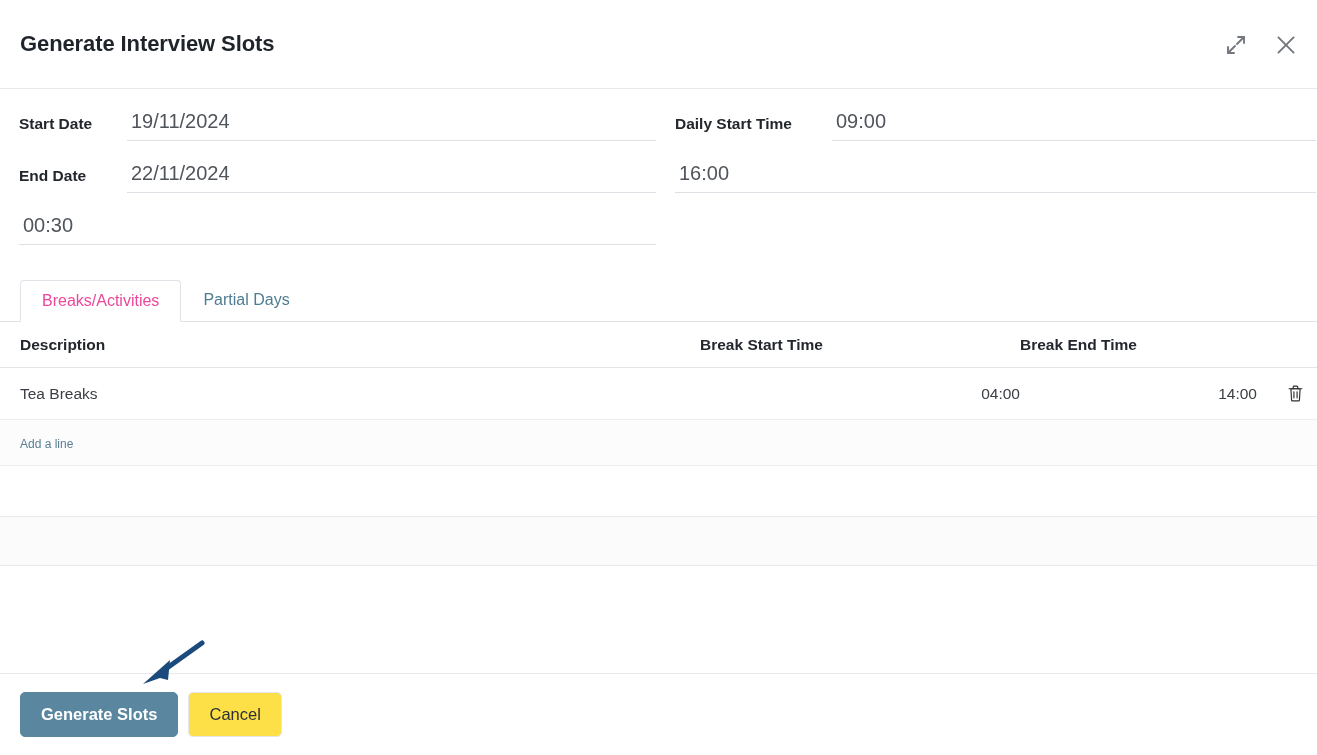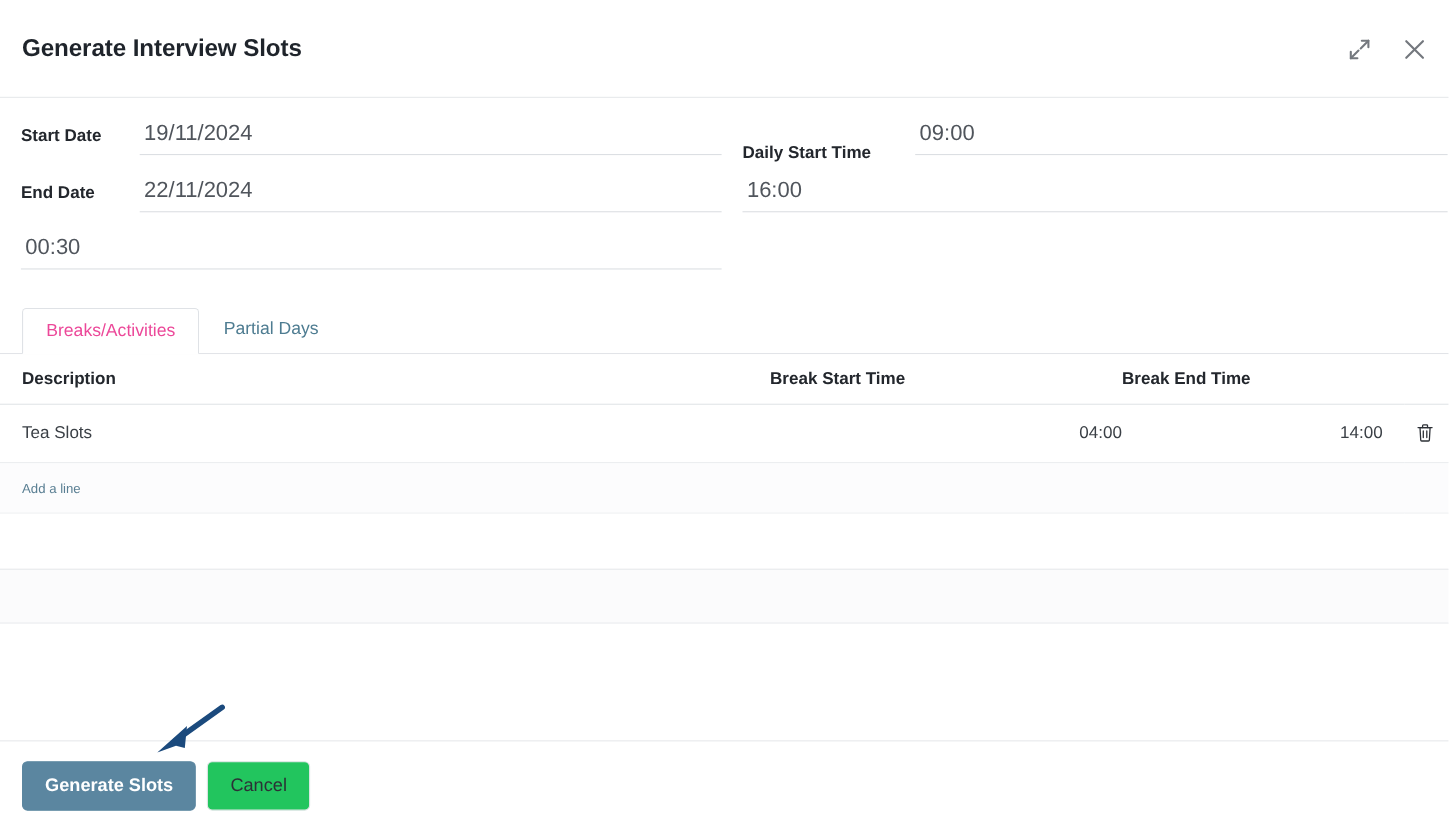--- a/index.html
+++ b/index.html
@@ -77,21 +77,21 @@
     font-size: 15.5px;
     font-weight: bold;
     color: #23272d;
     line-height: 30px;
     white-space: nowrap;
     padding-top: 2px;
   }
   .label-start-date  { width: 108px; }
   .label-end-date    { width: 108px; }
   .label-slot-dur    { width: 200px; }
-  .label-daily-start { width: 157px; margin-top: 16px; }
+  .label-daily-start { width: 157px; }
   .label-daily-end   { width: 157px; }
 
   .field-input-wrap {
     flex: 1 1 auto;
     position: relative;
   }
   .field-input {
     width: 100%;
     border: none;
     border-bottom: 1px solid #dcdfe3;
@@ -223,21 +223,21 @@
     padding: 12px 20px;
     line-height: 1.1;
   }
   .btn-primary {
     background: #5b86a0;
     color: #ffffff;
     font-weight: bold;
     border-color: #5b86a0;
   }
   .btn-secondary {
-    background: #22c55e;
+    background: #fde047;
     color: #2c3036;
     border-color: #e4e7ea;
   }
 
   
   .annotation-arrow {
     position: absolute;
     left: 130px;
     top: 630px;
     width: 90px;
@@ -321,21 +321,21 @@
         <thead>
           <tr>
             <th class="col-desc">Description</th>
             <th class="col-start">Break Start Time</th>
             <th class="col-end">Break End Time</th>
             <th class="col-trash"></th>
           </tr>
         </thead>
         <tbody>
           <tr>
-            <td class="col-desc">Tea Slots</td>
+            <td class="col-desc">Tea Breaks</td>
             <td class="col-start">04:00</td>
             <td class="col-end">14:00</td>
             <td class="col-trash trash-cell">
               <span class="trash-btn">
                 <svg width="15" height="17" viewBox="0 0 16 18" fill="none" stroke="currentColor" stroke-width="1.25" stroke-linecap="round" stroke-linejoin="round">
                   <line x1="1.2" y1="3.9" x2="14.8" y2="3.9"></line>
                   <path d="M5.6 3.9 V2.1 a0.9 0.9 0 0 1 0.9 -0.9 h3 a0.9 0.9 0 0 1 0.9 0.9 V3.9"></path>
                   <path d="M3.1 3.9 h9.8 l-0.7 12 a1 1 0 0 1 -1 1 H4.8 a1 1 0 0 1 -1 -1 Z"></path>
                   <line x1="6.3" y1="7.2" x2="6.3" y2="13.6"></line>
                   <line x1="9.7" y1="7.2" x2="9.7" y2="13.6"></line>

